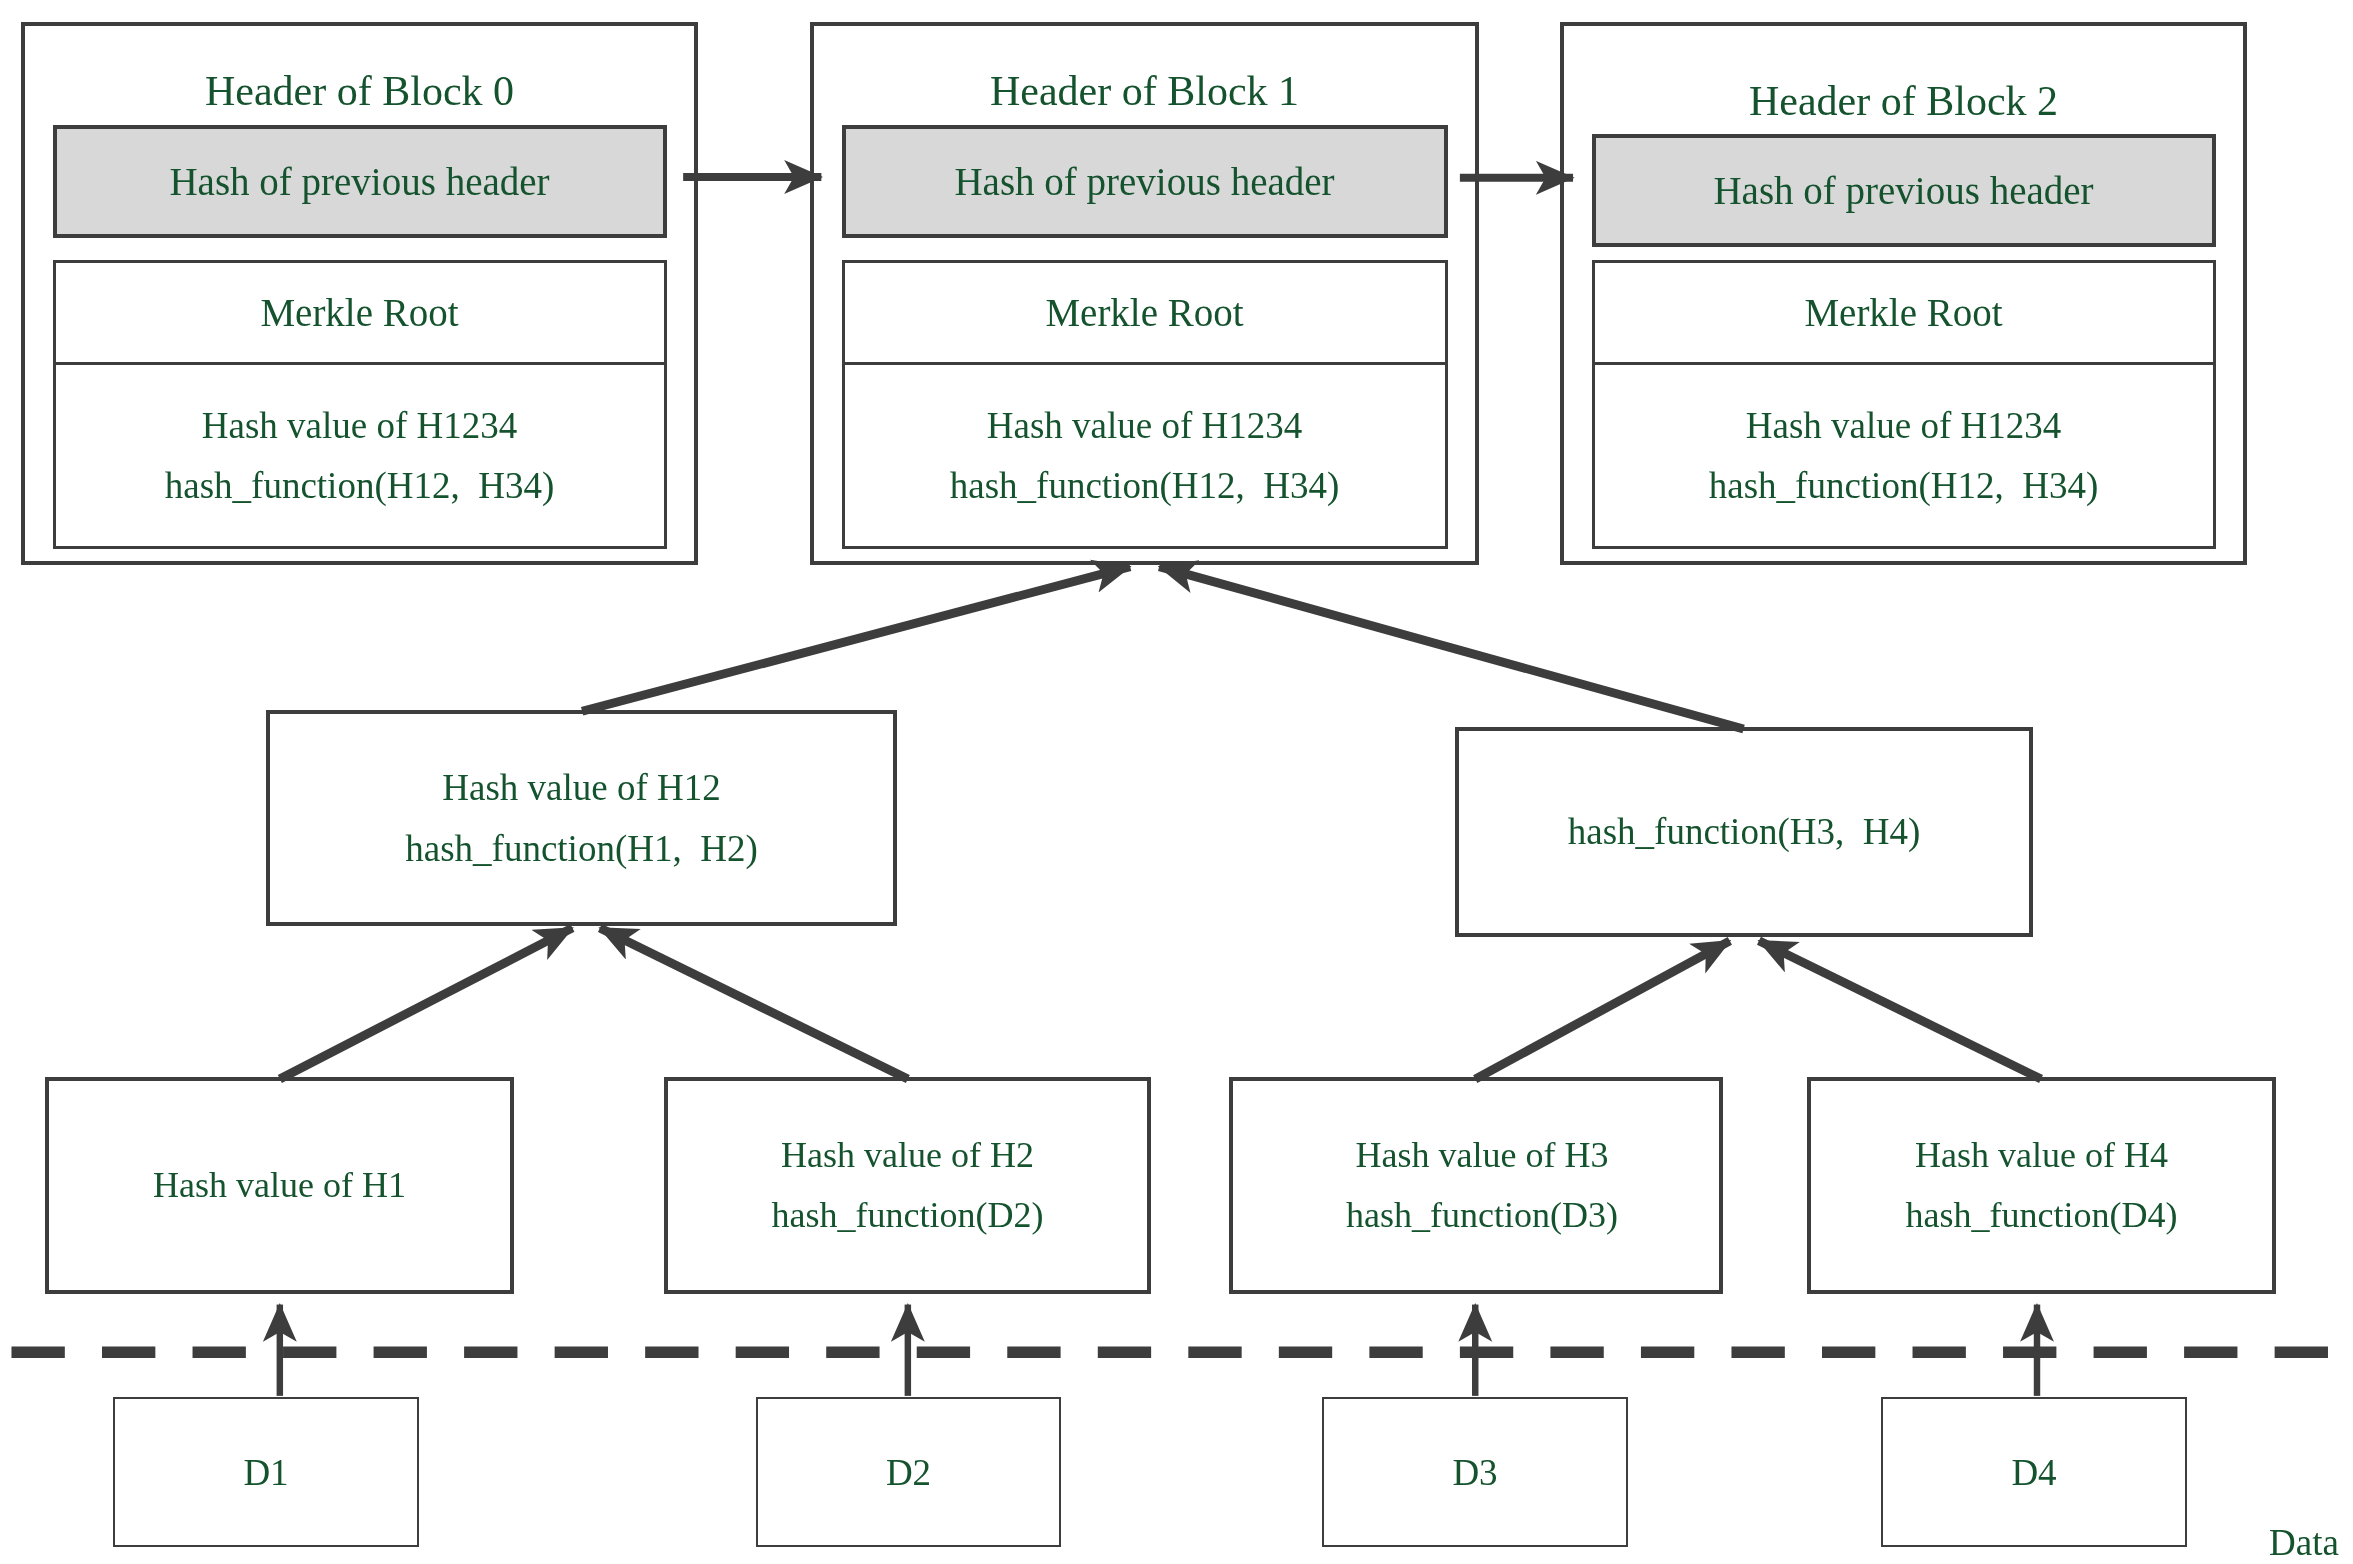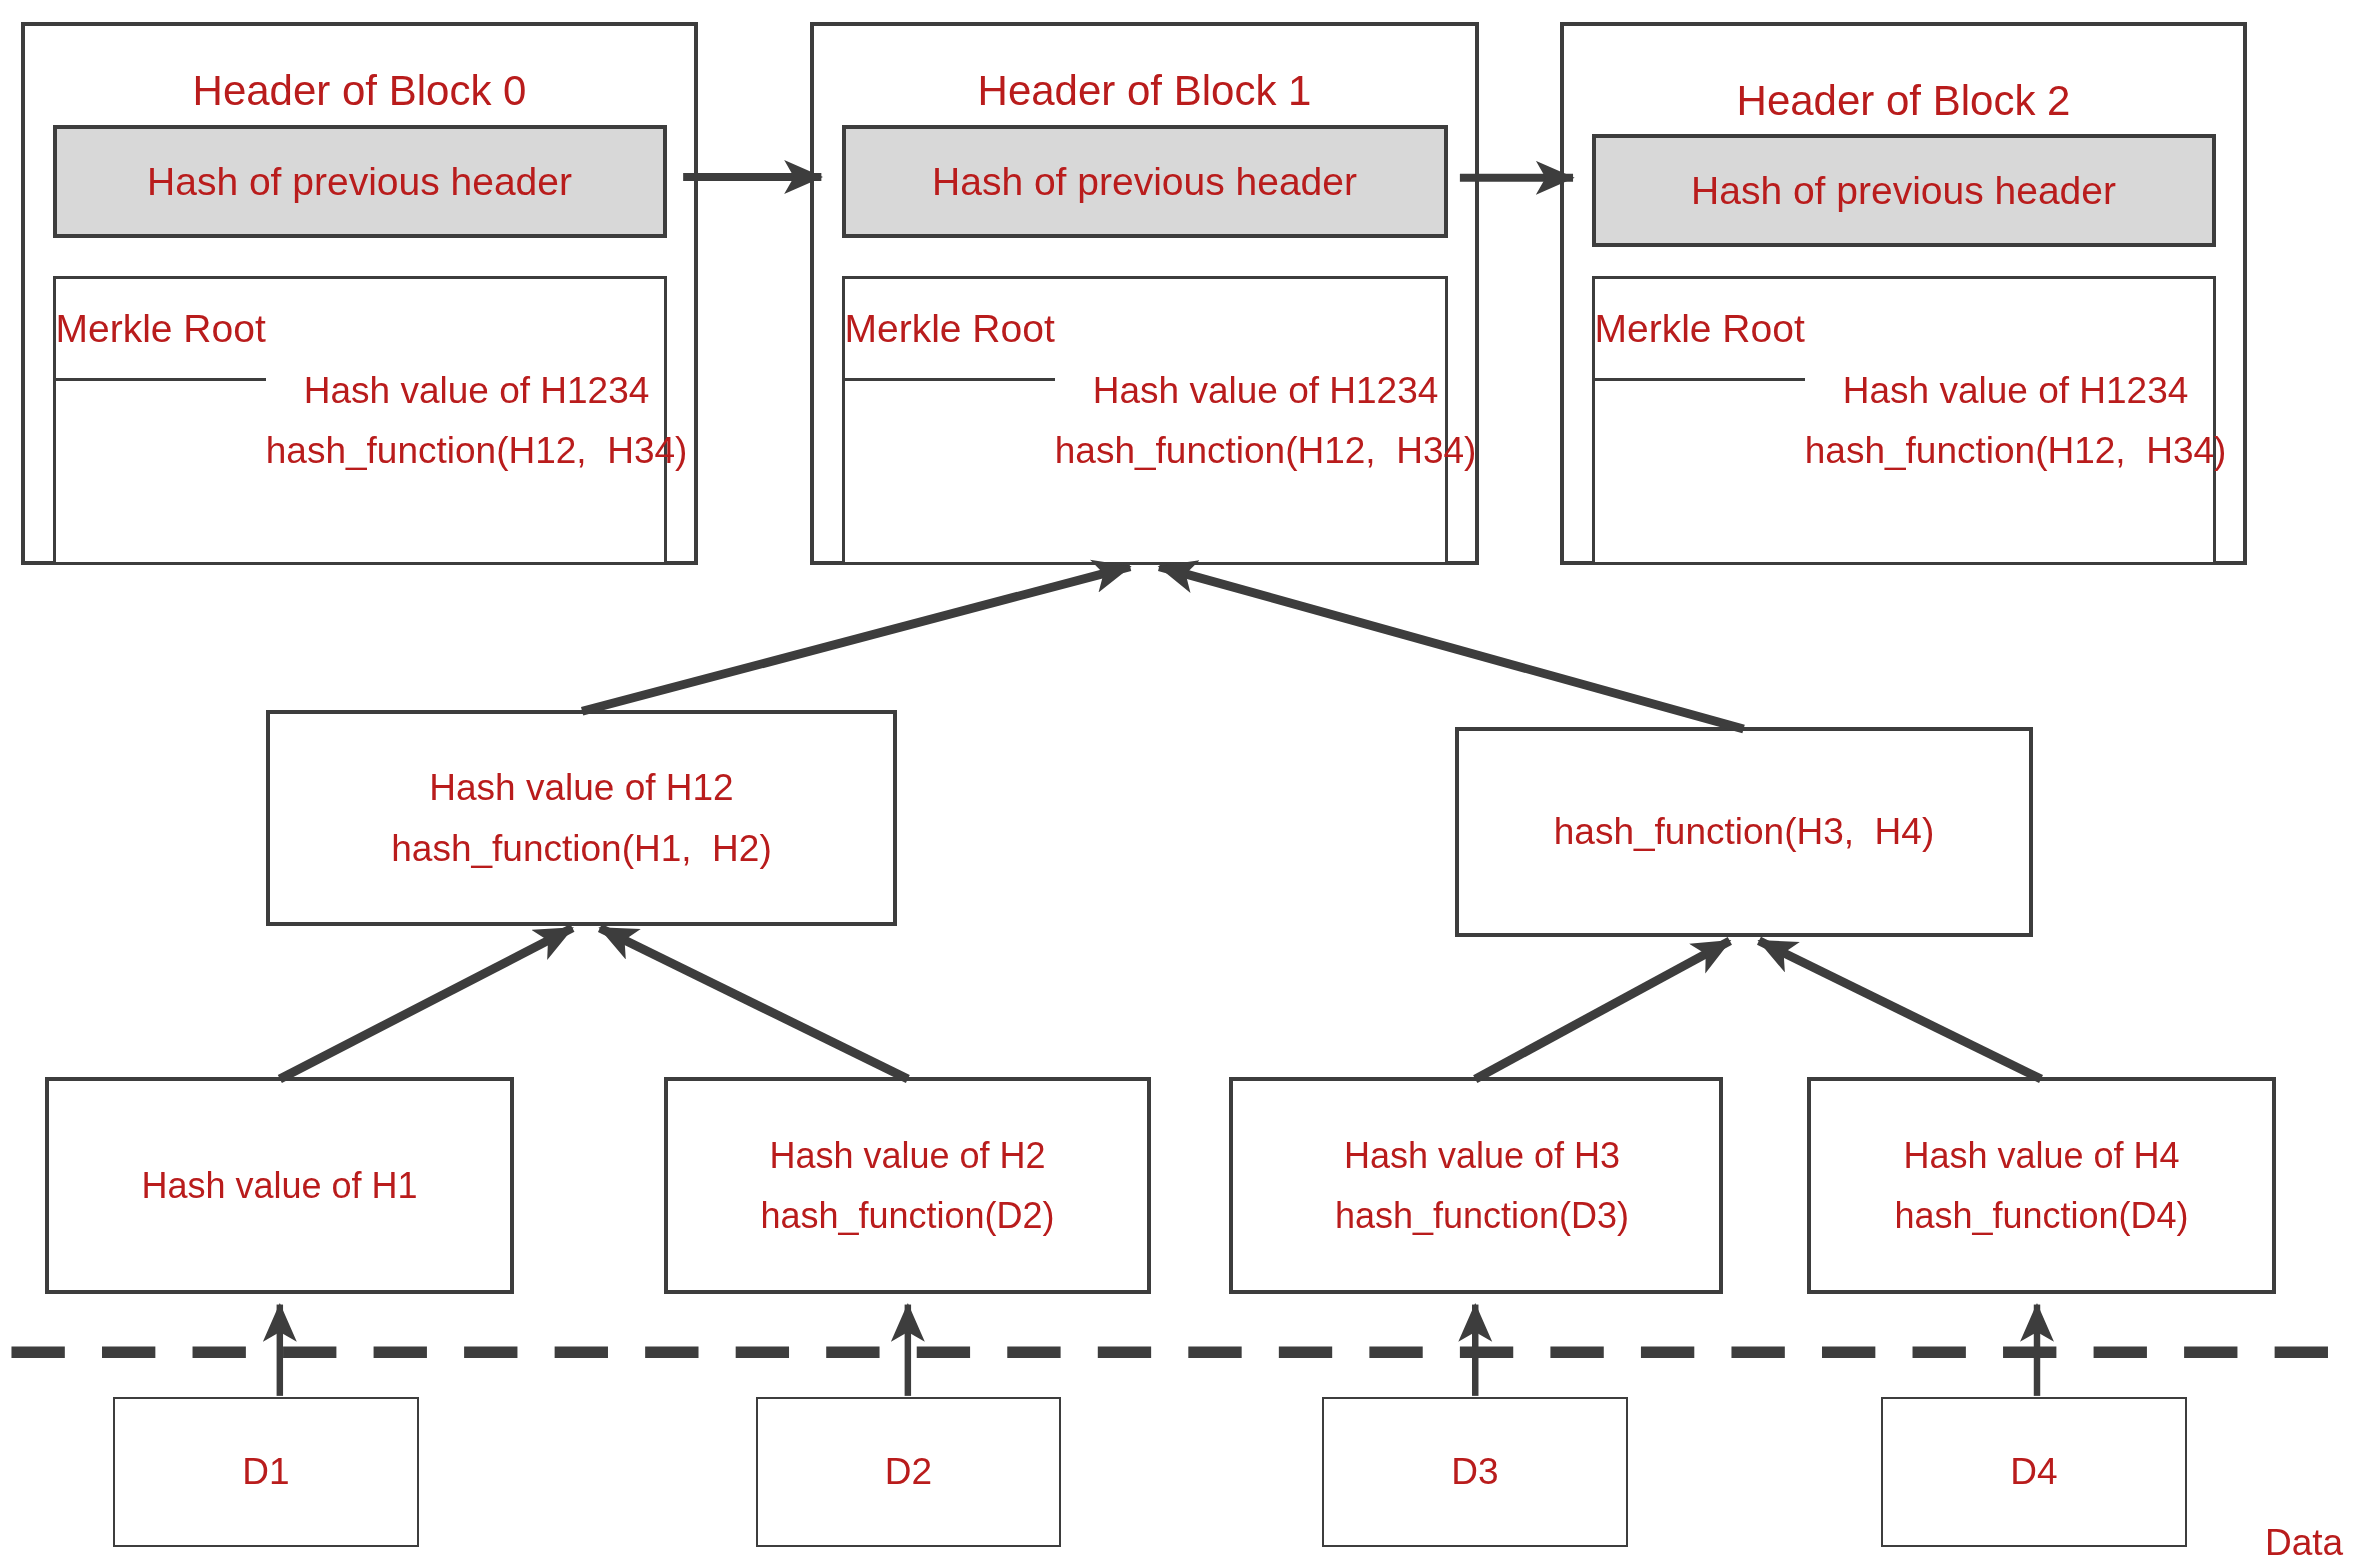--- a/index.html
+++ b/index.html
@@ -1,22 +1,22 @@
 <!DOCTYPE html>
 <html style="font-size:13px"><head>
 <meta charset="utf-8">
 <style>
   html, body { margin: 0; padding: 0; background: #ffffff; }
   .stage {
     position: relative;
     width: 2354px;
     height: 1564px;
     background: #ffffff;
-    font-family: Liberation Sans, sans-serif;
-    color: #b91c1c;
+    font-family: Liberation Serif, serif;
+    color: #14532d;
     overflow: hidden;
   }
   .box {
     position: absolute;
     box-sizing: border-box;
     background: #ffffff;
     border: 4px solid #3d3d3d;
   }
   .center-flex {
     display: flex;
@@ -39,25 +39,25 @@
     left: 27.5px; right: 27.5px;
     top: 99px; height: 105px;
     background: #d8d8d8;
     border: 4px solid #3d3d3d;
     font-size: 39px;
     white-space: pre;
   }
   .hdr-merkle {
     position: absolute;
     left: 27.5px; right: 27.5px;
-    top: 250px; height: 283px;
+    top: 234px; height: 283px;
     border: 3.2px solid #3d3d3d;
     background: #ffffff;
     display: flex;
-    flex-direction: row;
+    flex-direction: column;
   }
   .merkle-row1 {
     height: 99px;
     border-bottom: 3.2px solid #3d3d3d;
     font-size: 39px;
     white-space: pre;
   }
   .merkle-row2 {
     flex: 1;
     font-size: 37px;

